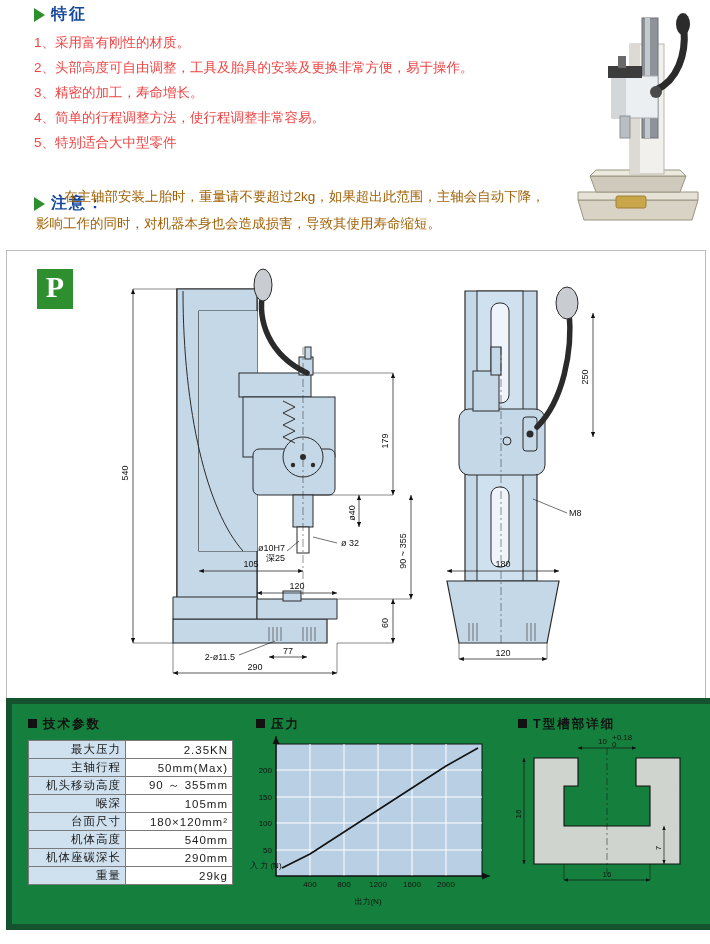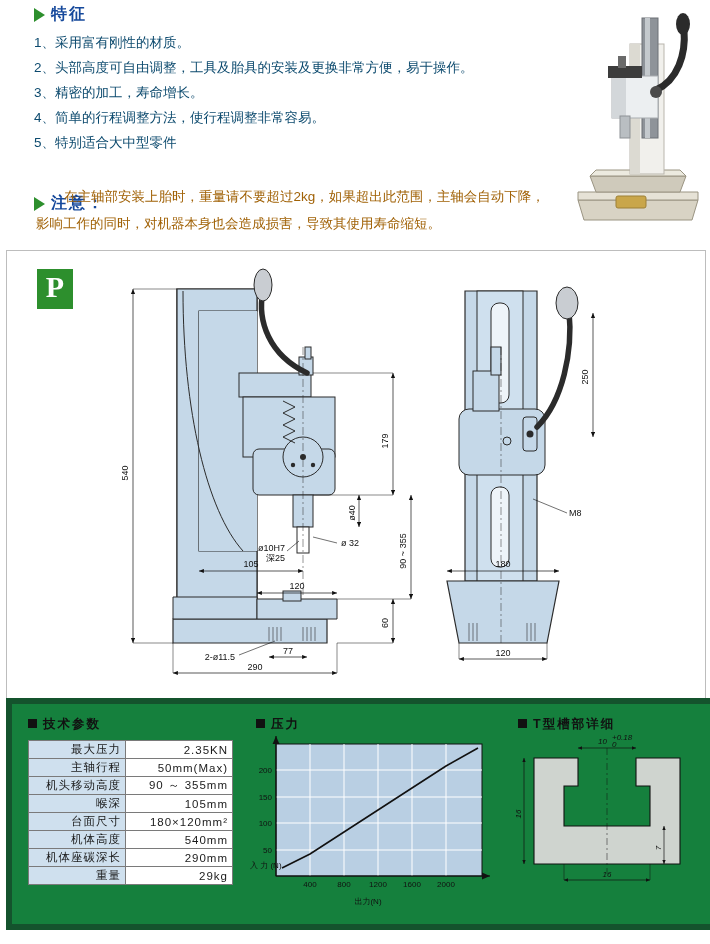--- a/index.html
+++ b/index.html
@@ -24,21 +24,21 @@
     display:inline-block;
     width:0;height:0;
     border-left:11px solid #2d8f2d;
     border-top:7px solid transparent;
     border-bottom:7px solid transparent;
     vertical-align:middle;
     margin-right:6px;
   }
   .feat-list{
     position:absolute;left:22px;top:30px;width:520px;
-    font-size:13.5px;line-height:25px;color:#0c4a6e;
+    font-size:13.5px;line-height:25px;color:#ef4444;
   }
   .feat-list div{white-space:nowrap;}
   .notice-title{left:22px;top:157px;margin-top:36px;}
   .notice-body{
     position:absolute;left:24px;top:183px;width:510px;
     font-size:13.5px;line-height:27px;color:#a16207;
     text-indent:28px;
   }
   .photo{
     position:absolute;left:548px;top:4px;width:155px;height:228px;
@@ -82,21 +82,21 @@
     text-align:right;
     letter-spacing:1px;
   }
   table.spec td.k{width:88px;background:#cfe0ee;}
   table.spec td.v{width:98px;background:#ffffff;}
 
   .chart-box{
     position:absolute;left:236px;top:18px;width:250px;height:190px;
   }
   .tslot-box{
-    position:absolute;left:500px;top:18px;width:190px;height:190px;font-style:italic;
+    position:absolute;left:500px;top:18px;width:190px;height:190px;
   }
   svg{display:block;}
   .lbl{font-size:9px;font-family:"Liberation Sans",sans-serif;fill:#111;}
   .lbl6{font-size:8px;font-family:"Liberation Sans",sans-serif;fill:#111;}
 </style>
 </head>
 <body>
 
 <div class="top">
 

